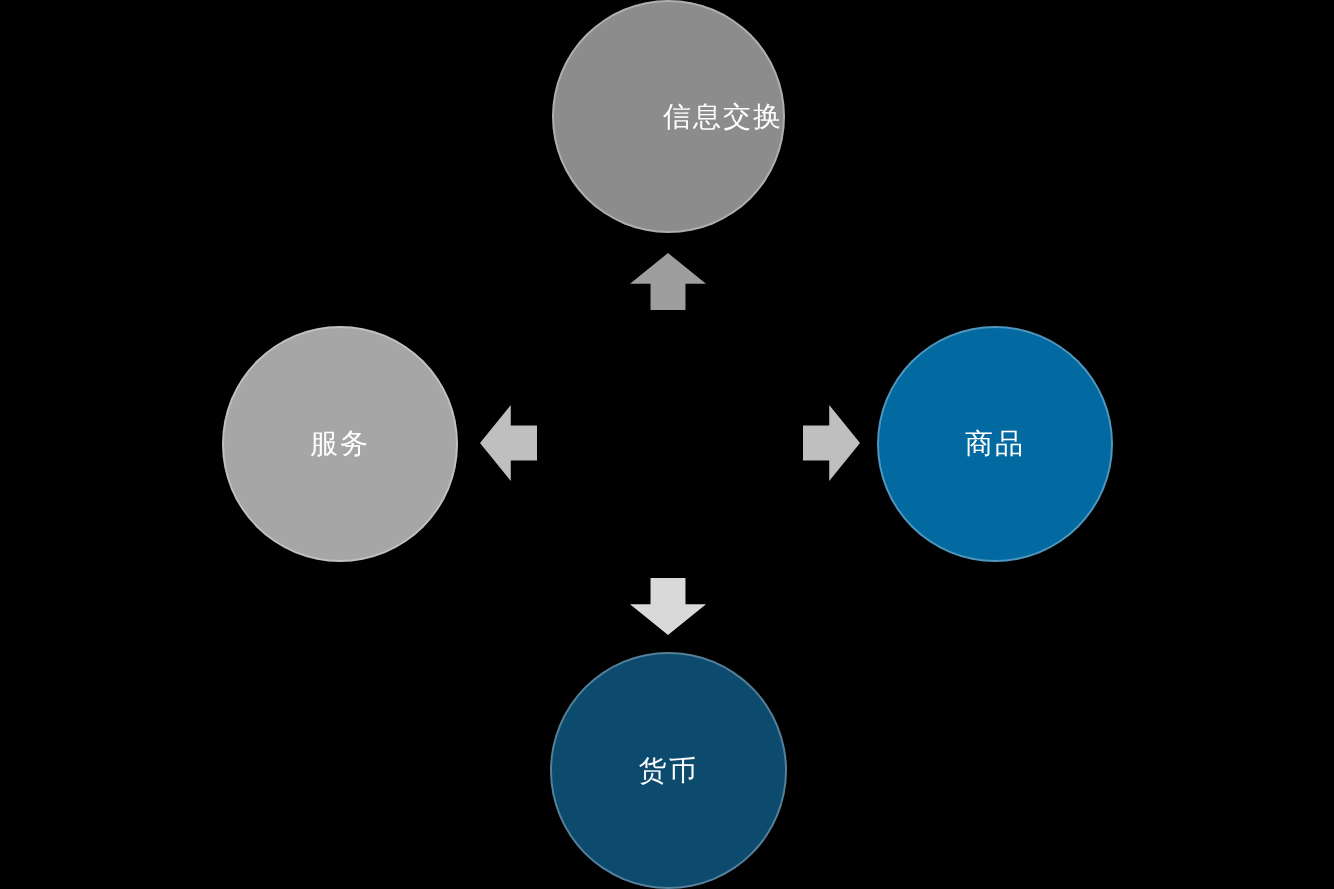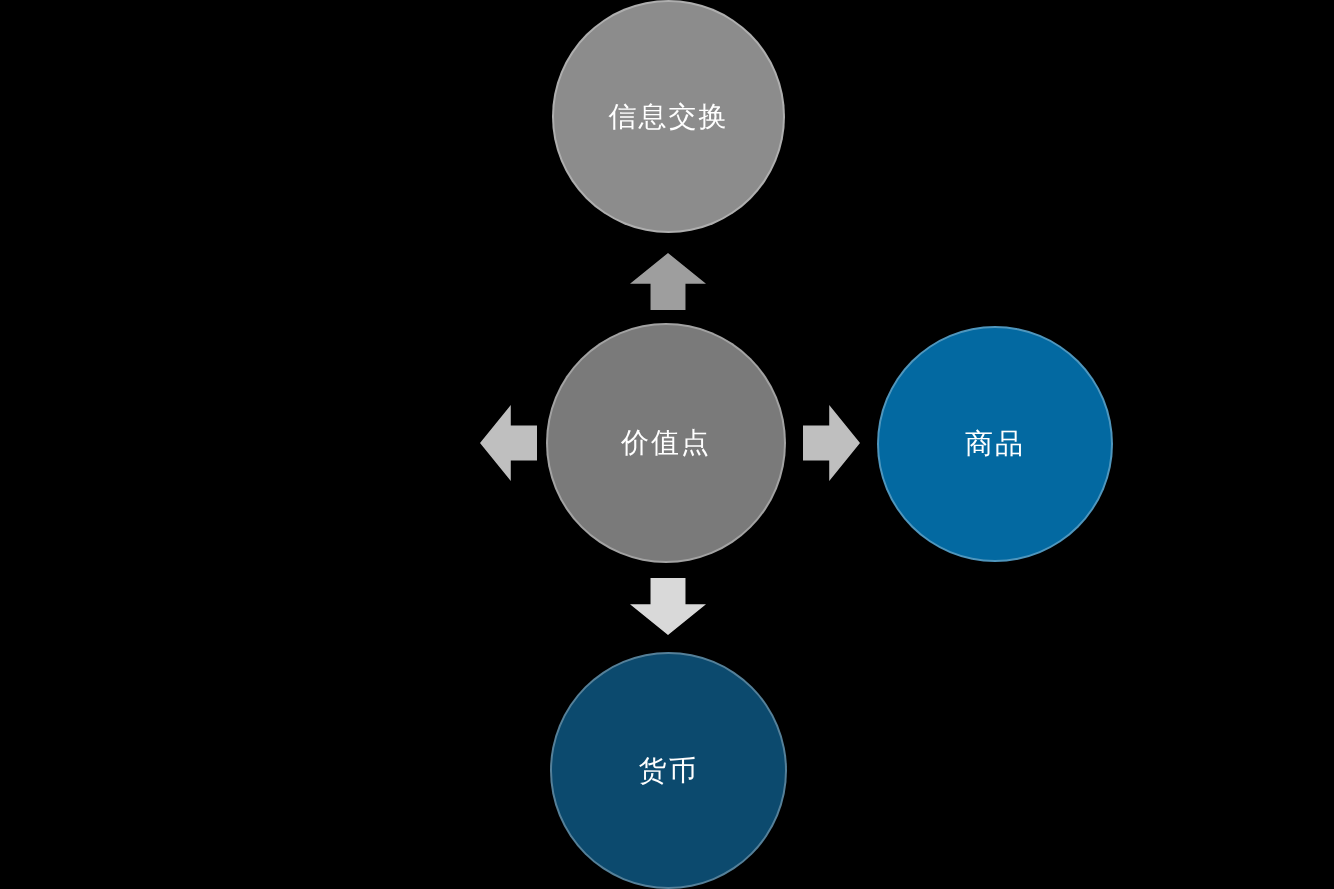--- a/index.html
+++ b/index.html
@@ -58,28 +58,28 @@
   .arrow-right {
     left: 803px; top: 405px; width: 57px; height: 76px;
     clip-path: polygon(100% 50%, 46% 0, 46% 27%, 0 27%, 0 73%, 46% 73%, 46% 100%);
   }
 </style>
 </head>
 <body>
 
 <div class="canvas" style="background: rgb(0, 0, 0);">
 
-  <div class="node node-top" style="background: rgb(140, 140, 140);">
+  <div class="node node-top" style="background: rgb(140, 140, 140); justify-content: flex-end;">
     <span class="label" style="color: rgb(255, 255, 255);">信息交换</span>
   </div>
 
+  <div class="node node-left" style="background: rgb(166, 166, 166);">
+    <span class="label" style="color: rgb(255, 255, 255);">服务</span>
+  </div>
 
-  <div class="node node-center" style="background: rgb(122, 122, 122);">
-    <span class="label" style="color: rgb(255, 255, 255);">价值点</span>
-  </div>
 
   <div class="node node-right" style="background: #0369a1;">
     <span class="label" style="color: rgb(255, 255, 255);">商品</span>
   </div>
 
   <div class="node node-bottom" style="background: #0c4a6e;">
     <span class="label" style="color: rgb(255, 255, 255);">货币</span>
   </div>
 
   <div class="arrow arrow-up" style="background: rgb(158, 158, 158);"></div>

